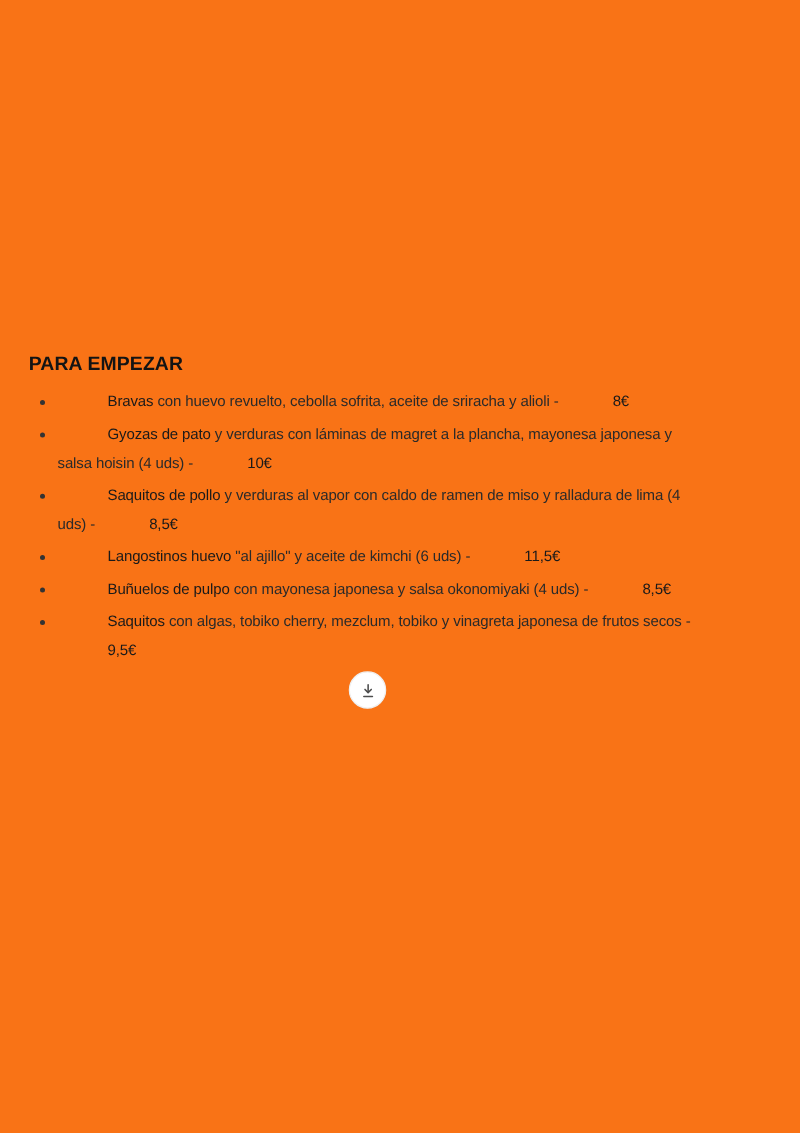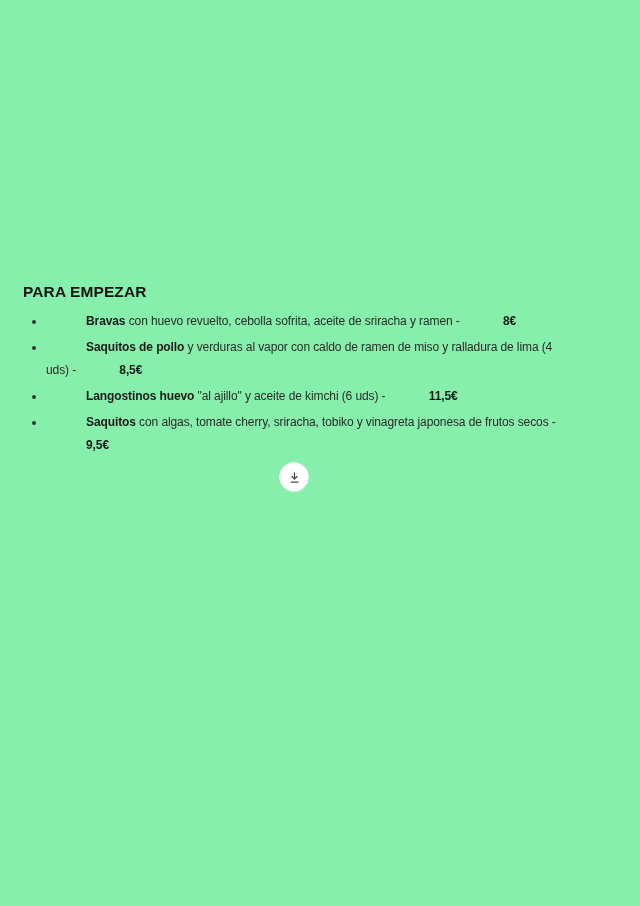--- a/index.html
+++ b/index.html
@@ -1,21 +1,21 @@
 <!DOCTYPE html>
 <html><head>
 <meta charset="utf-8">
 <style>
   * { box-sizing: border-box; }
   html, body { margin: 0; padding: 0; background: #ffffff; }
   .page {
     position: relative;
     width: 640px;
     height: 906px;
-    background: #86efac;
+    background: #f97316;
     font-family: "Liberation Sans", sans-serif;
     overflow: hidden;
   }
   .content {
     position: absolute;
     left: 23px;
     top: 283px;
     width: 542px;
   }
   .section-title {
@@ -43,21 +43,21 @@
   ul.menu-list li.item::before {
     content: "";
     position: absolute;
     left: 9px;
     top: 10px;
     width: 4px;
     height: 4px;
     border-radius: 50%;
     background: #333333;
   }
-  .b { font-weight: 700; color: #1a1a1a; padding-left: 40px; }
+  .b { font-weight: 400; color: #1a1a1a; padding-left: 40px; }
   .download-btn {
     width: 30px;
     height: 30px;
     margin: 5px auto 0 auto;
     border: 1px solid #efefef;
     border-radius: 50%;
     display: flex;
     align-items: center;
     justify-content: center;
     cursor: pointer;
@@ -67,24 +67,26 @@
 </style>
 </head>
 <body>
 
 <div class="page">
   <div class="content">
 
     <h1 class="section-title">PARA EMPEZAR</h1>
 
     <ul class="menu-list">
-      <li class="item"><span class="b">Bravas</span><span> con huevo revuelto, cebolla sofrita, aceite de sriracha y ramen - </span><span class="b">8€</span></li>
+      <li class="item"><span class="b">Bravas</span><span> con huevo revuelto, cebolla sofrita, aceite de sriracha y alioli - </span><span class="b">8€</span></li>
+      <li class="item"><span class="b">Gyozas de pato</span><span> y verduras con láminas de magret a la plancha, mayonesa japonesa y salsa hoisin (4 uds) - </span><span class="b">10€</span></li>
       <li class="item"><span class="b">Saquitos de pollo</span><span> y verduras al vapor con caldo de ramen de miso y ralladura de lima (4 uds) - </span><span class="b">8,5€</span></li>
       <li class="item"><span class="b">Langostinos huevo</span><span> "al ajillo" y aceite de kimchi (6 uds) - </span><span class="b">11,5€</span></li>
-      <li class="item"><span class="b">Saquitos</span><span> con algas, tomate cherry, sriracha, tobiko y vinagreta japonesa de frutos secos - </span><span class="b">9,5€</span></li>
+      <li class="item"><span class="b">Buñuelos de pulpo</span><span> con mayonesa japonesa y salsa okonomiyaki (4 uds) - </span><span class="b">8,5€</span></li>
+      <li class="item"><span class="b">Saquitos</span><span> con algas, tobiko cherry, mezclum, tobiko y vinagreta japonesa de frutos secos - </span><span class="b">9,5€</span></li>
     </ul>
 
     <div class="download-btn">
       <span>
         <svg width="15" height="15" viewBox="0 0 24 24" fill="none" stroke="#4d4d4d" stroke-width="2" stroke-linecap="round" stroke-linejoin="round">
           <path d="M12 4.5v9.5"></path>
           <path d="M8 10.5 12 14.5 16 10.5"></path>
           <path d="M6.5 19.5h11"></path>
         </svg>
       </span>

